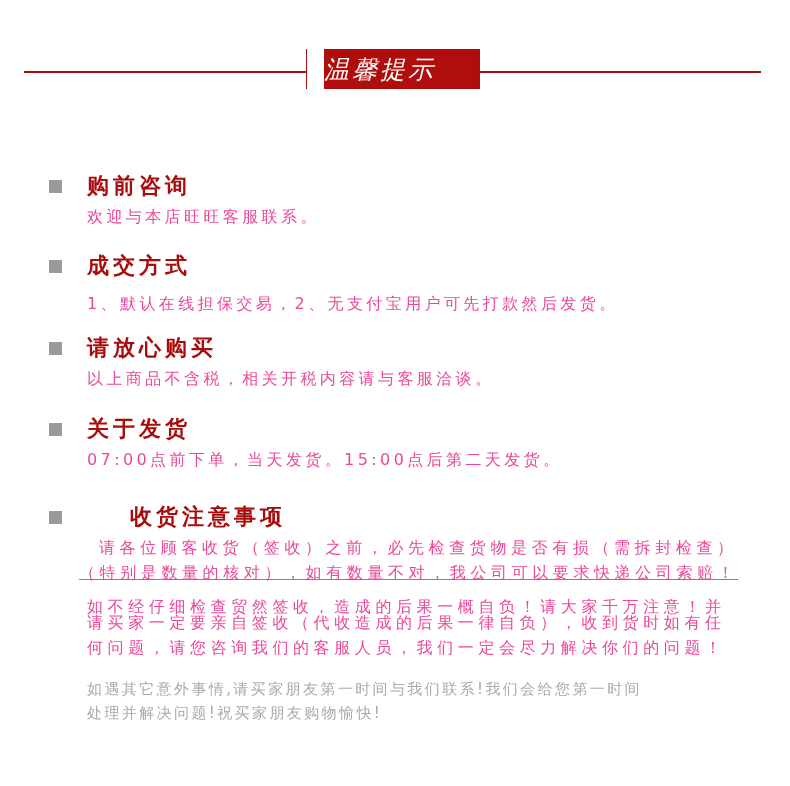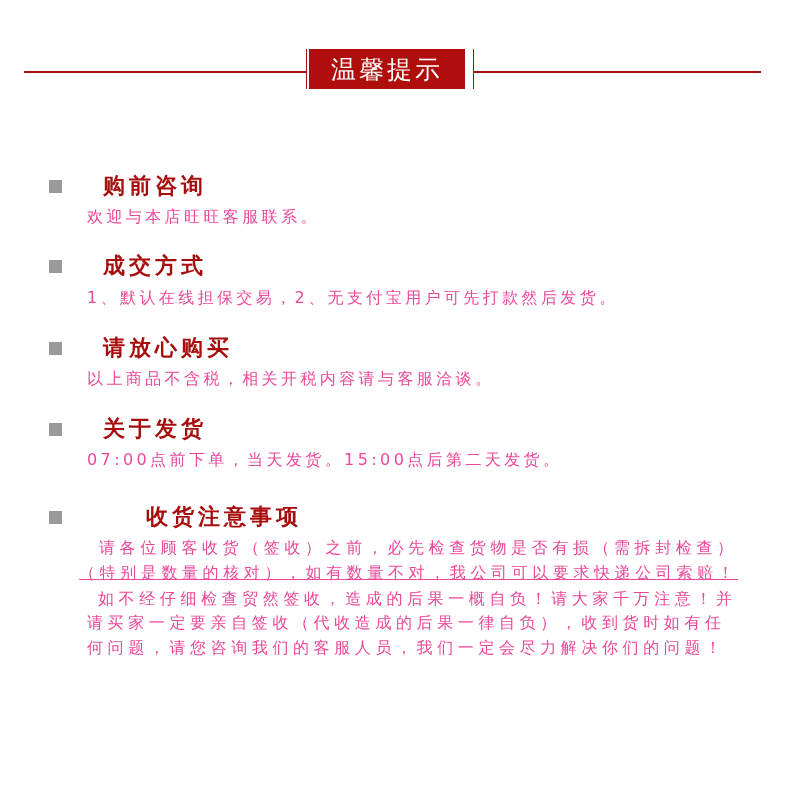--- a/index.html
+++ b/index.html
@@ -4,27 +4,27 @@
 <style>
   html, body { margin:0; padding:0; background:#ffffff; }
   body { width:790px; height:786px; position:relative; overflow:hidden;
          font-family:"DejaVu Sans","Liberation Sans",sans-serif; }
   .banner-line { position:absolute; top:71px; height:2px; background:#a50f0f; }
   .banner-line.left { left:24px; width:282px; }
   .banner-line.right { left:474px; width:287px; }
   .banner-vbar { position:absolute; top:49px; width:1px; height:40px; background:#a50f0f; }
   .banner-vbar.left { left:306px; }
   .banner-vbar.right { left:473px; }
-  .banner-box { position:absolute; left:309px; top:49px; width:156px; height:40px;
+  .banner-box { position:absolute; left:324px; top:49px; width:156px; height:40px;
                 background:#b00d0d; color:#ffffff; display:flex; align-items:center;
-                justify-content:center; font-size:25px; letter-spacing:3px; }
+                font-size:25px; letter-spacing:3px;font-style:italic; }
   .section { position:absolute; left:49px; }
   .bullet { position:absolute; left:0; width:13px; height:13px; background:#9a9a9a; }
   .heading { position:absolute; left:38px; color:#a80d0d; font-size:22px; font-weight:bold;
-             letter-spacing:4px; white-space:nowrap; line-height:26px;margin-left:16px; }
+             letter-spacing:4px; white-space:nowrap; line-height:26px; }
   .body { position:absolute; left:38px; color:#ec4899; font-size:16px; letter-spacing:3.4px;
           white-space:nowrap; line-height:25px; }
   .body.wide { letter-spacing:4.6px; }
   .note { position:absolute; left:87px; top:678px; color:#aaaaaa; font-size:15px;
           line-height:23.5px; letter-spacing:2.4px; white-space:nowrap; }
 </style>
 </head>
 <body>
 
 <div class="banner-line left"></div>
@@ -37,39 +37,41 @@
 
 <div class="section" style="top:173px;">
   <div class="bullet" style="top:7px;"></div>
   <div class="heading" style="top:0;">购前咨询</div>
   <div class="body" style="top:31px;">欢迎与本店旺旺客服联系。</div>
 </div>
 
 <div class="section" style="top:253px;">
   <div class="bullet" style="top:7px;"></div>
   <div class="heading" style="top:0;">成交方式</div>
-  <div class="body" style="top:32px;">1、默认在线担保交易，2、无支付宝用户可先打款然后发货。</div>
+  <div class="body" style="top:38px;">1、默认在线担保交易，2、无支付宝用户可先打款然后发货。</div>
 </div>
 
 <div class="section" style="top:335px;">
   <div class="bullet" style="top:7px;"></div>
   <div class="heading" style="top:0;">请放心购买</div>
   <div class="body" style="top:31px;">以上商品不含税，相关开税内容请与客服洽谈。</div>
 </div>
 
 <div class="section" style="top:416px;">
   <div class="bullet" style="top:7px;"></div>
   <div class="heading" style="top:0;">关于发货</div>
   <div class="body" style="top:31px;">07:00点前下单，当天发货。15:00点后第二天发货。</div>
 </div>
 
 <div class="section" style="top:504px;">
   <div class="bullet" style="top:7px;"></div>
   <div class="heading" style="top:0;padding-left:43px;">收货注意事项</div>
   <div class="body wide" style="top:31px;margin-left:12px;">请各位顾客收货（签收）之前，必先检查货物是否有损（需拆封检查）</div>
   <div class="body wide" style="top:56px; left:30px;text-decoration:underline;">（特别是数量的核对），如有数量不对，我公司可以要求快递公司索赔！</div>
-  <div class="body wide" style="top:82px;margin-left:11px;">如不经仔细检查贸然签收，造成的后果一概自负！请大家千万注意！并</div>
+  <div class="body wide" style="top:90px;">如不经仔细检查贸然签收，造成的后果一概自负！请大家千万注意！并</div>
   <div class="body wide" style="top:106px;">请买家一定要亲自签收（代收造成的后果一律自负），收到货时如有任</div>
   <div class="body wide" style="top:131px;">何问题，请您咨询我们的客服人员，我们一定会尽力解决你们的问题！</div>
 </div>
 
 <div class="note">
+  <div>如遇其它意外事情,请买家朋友第一时间与我们联系!我们会给您第一时间</div>
+  <div>处理并解决问题!祝买家朋友购物愉快!</div>
 </div>
 
 </body></html>

